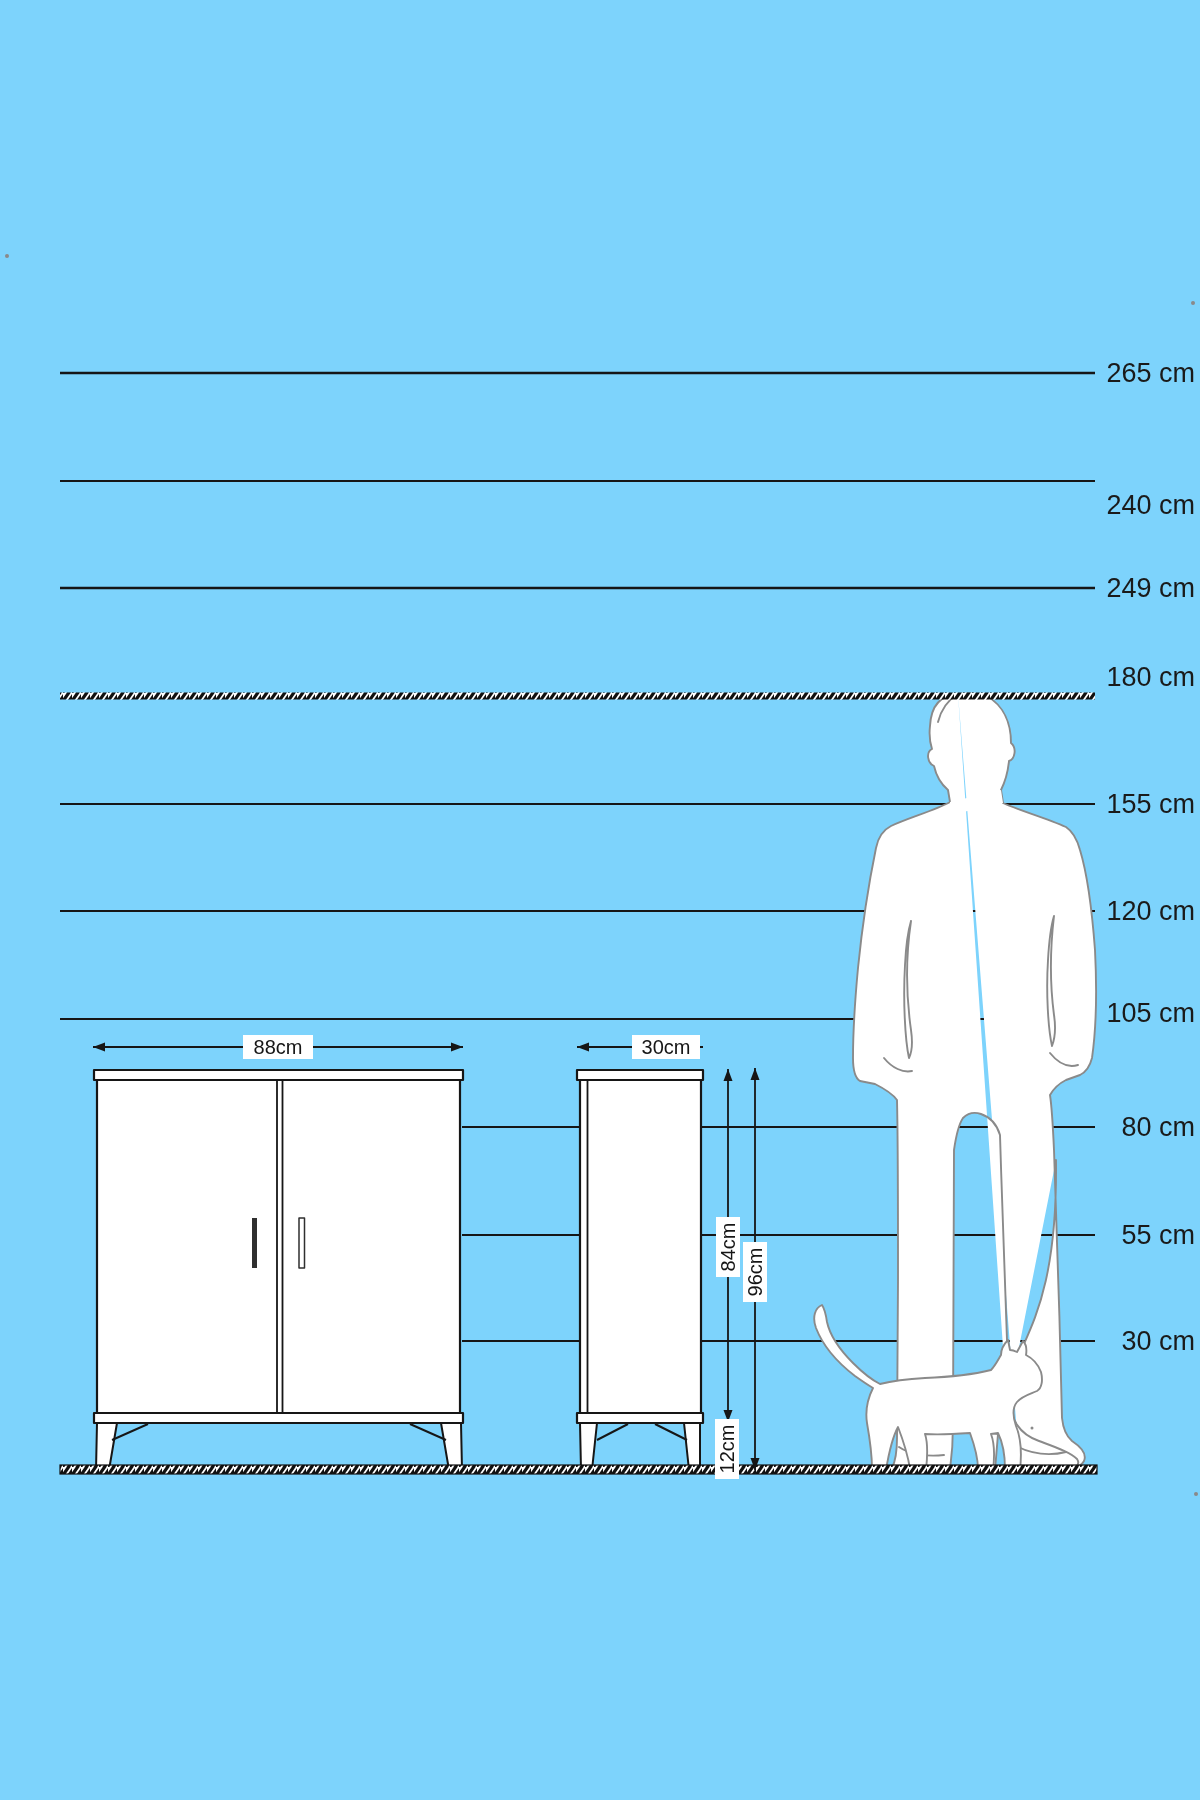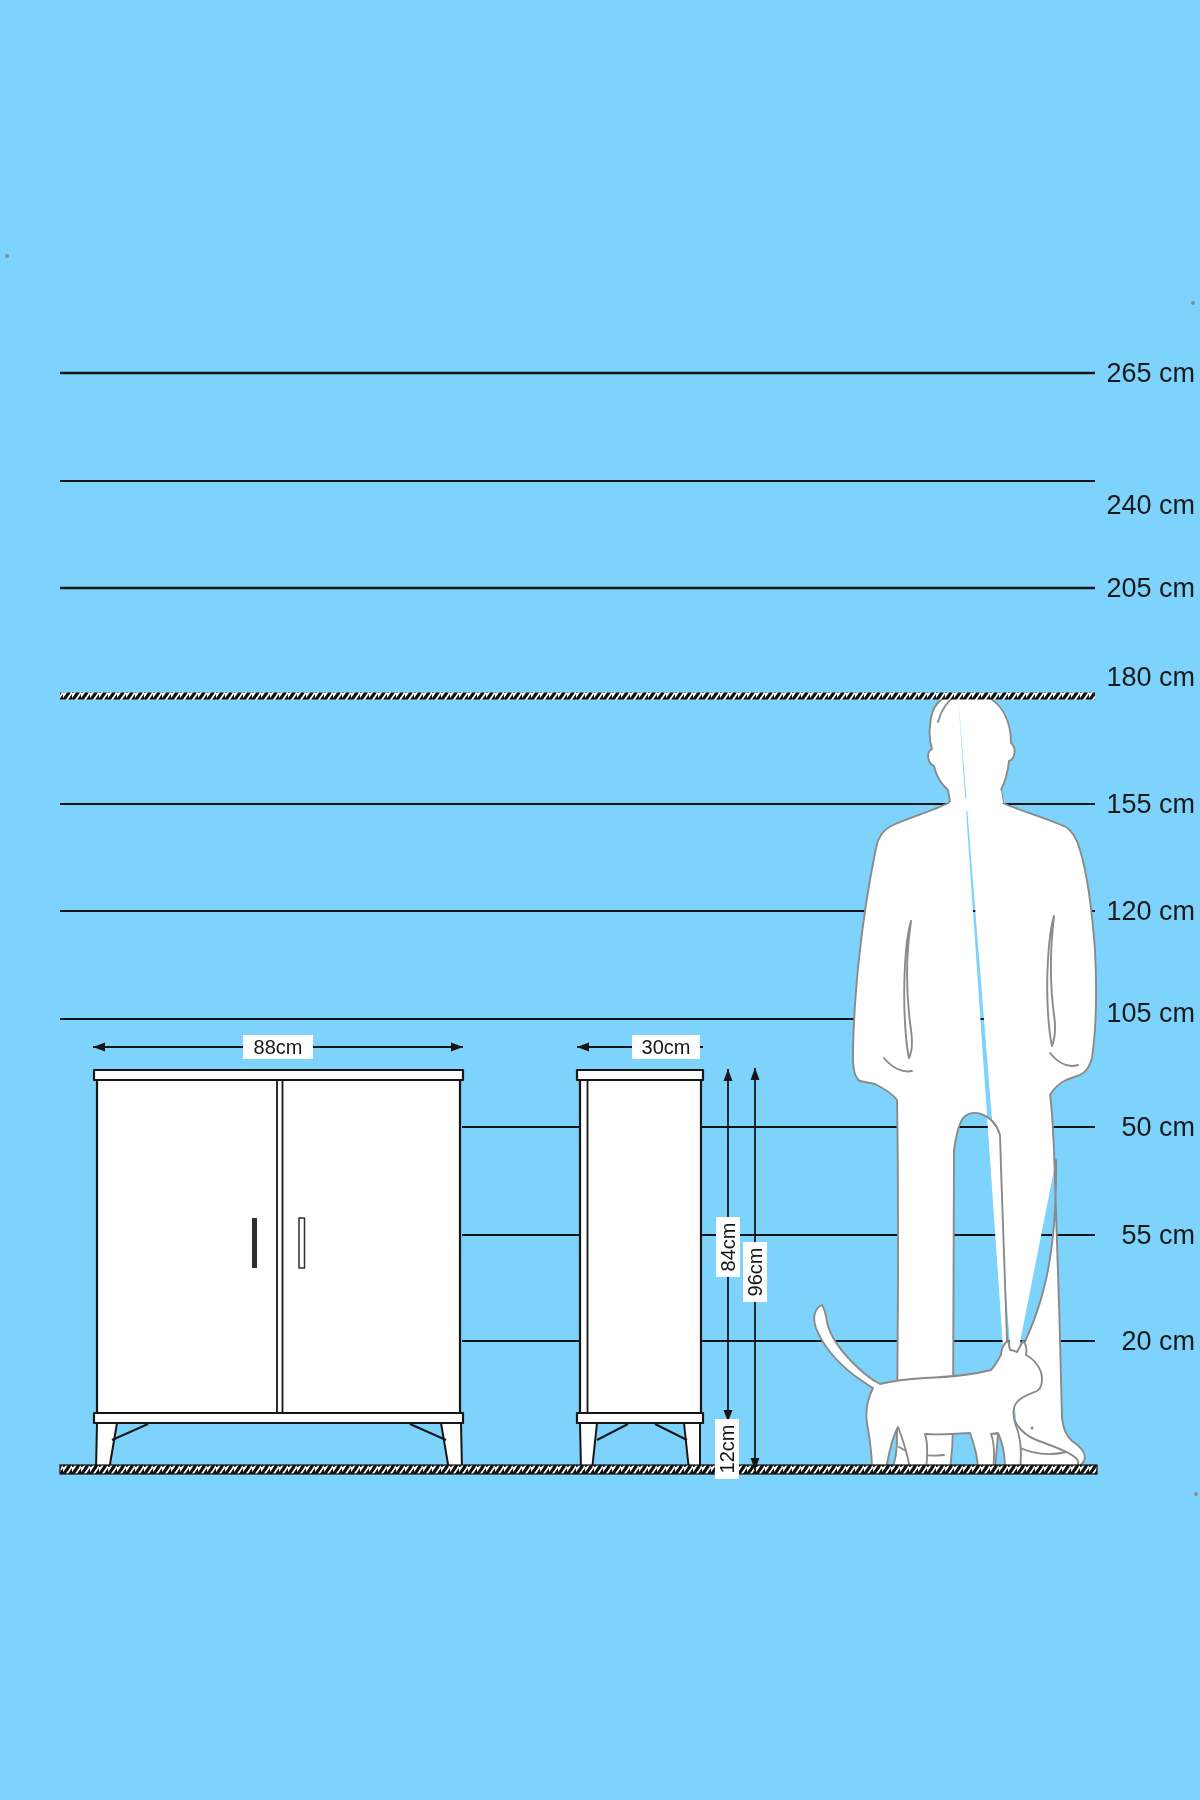--- a/index.html
+++ b/index.html
@@ -155,28 +155,28 @@
   <g fill="#8a8a8a">
     <circle cx="7" cy="256" r="2"></circle>
     <circle cx="1193" cy="303" r="2"></circle>
     <circle cx="1032" cy="1428" r="1.5"></circle>
     <circle cx="1196" cy="1494" r="2"></circle>
   </g>
 </svg>
 
 <div class="lvl" style="top:356px">265 cm</div>
 <div class="lvl" style="top:488px">240 cm</div>
-<div class="lvl" style="top:571px">205 cm</div>
+<div class="lvl" style="top:571px">249 cm</div>
 <div class="lvl" style="top:660px">180 cm</div>
 <div class="lvl" style="top:787px">155 cm</div>
 <div class="lvl" style="top:894px">120 cm</div>
 <div class="lvl" style="top:996px">105 cm</div>
-<div class="lvl" style="top:1110px">50 cm</div>
+<div class="lvl" style="top:1110px">80 cm</div>
 <div class="lvl" style="top:1218px">55 cm</div>
-<div class="lvl" style="top:1324px">20 cm</div>
+<div class="lvl" style="top:1324px">30 cm</div>
 
 <div class="dim" style="left:243px;top:1035px;width:70px">88cm</div>
 <div class="dim" style="left:632px;top:1035px;width:68px">30cm</div>
 <div class="dim rot" style="left:698px;top:1235px;width:60px;height:24px">84cm</div>
 <div class="dim rot" style="left:725px;top:1260px;width:60px;height:24px">96cm</div>
 <div class="dim rot" style="left:697px;top:1437px;width:60px;height:24px">12cm</div>
 
 </div>
 
 </body></html>

